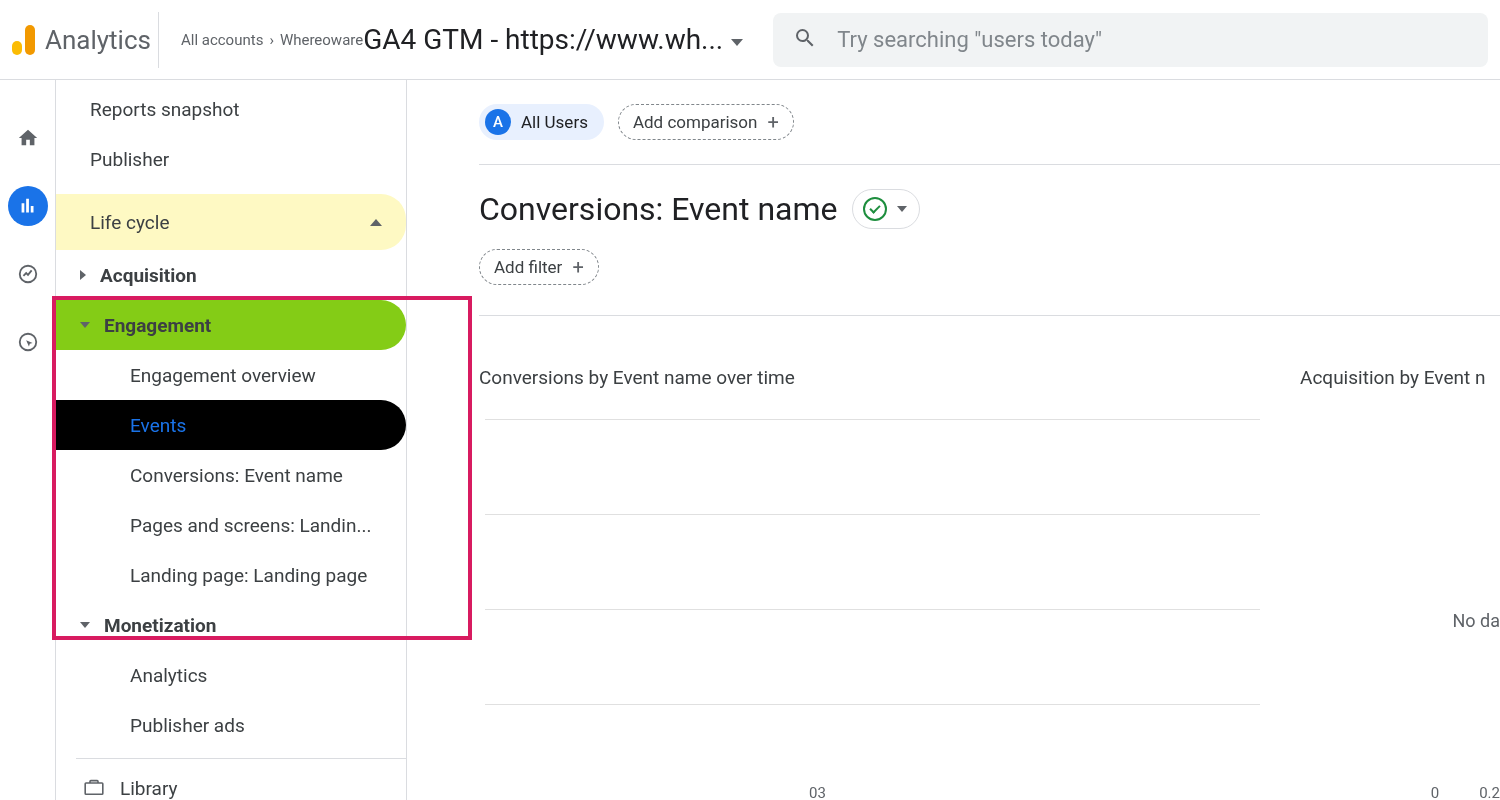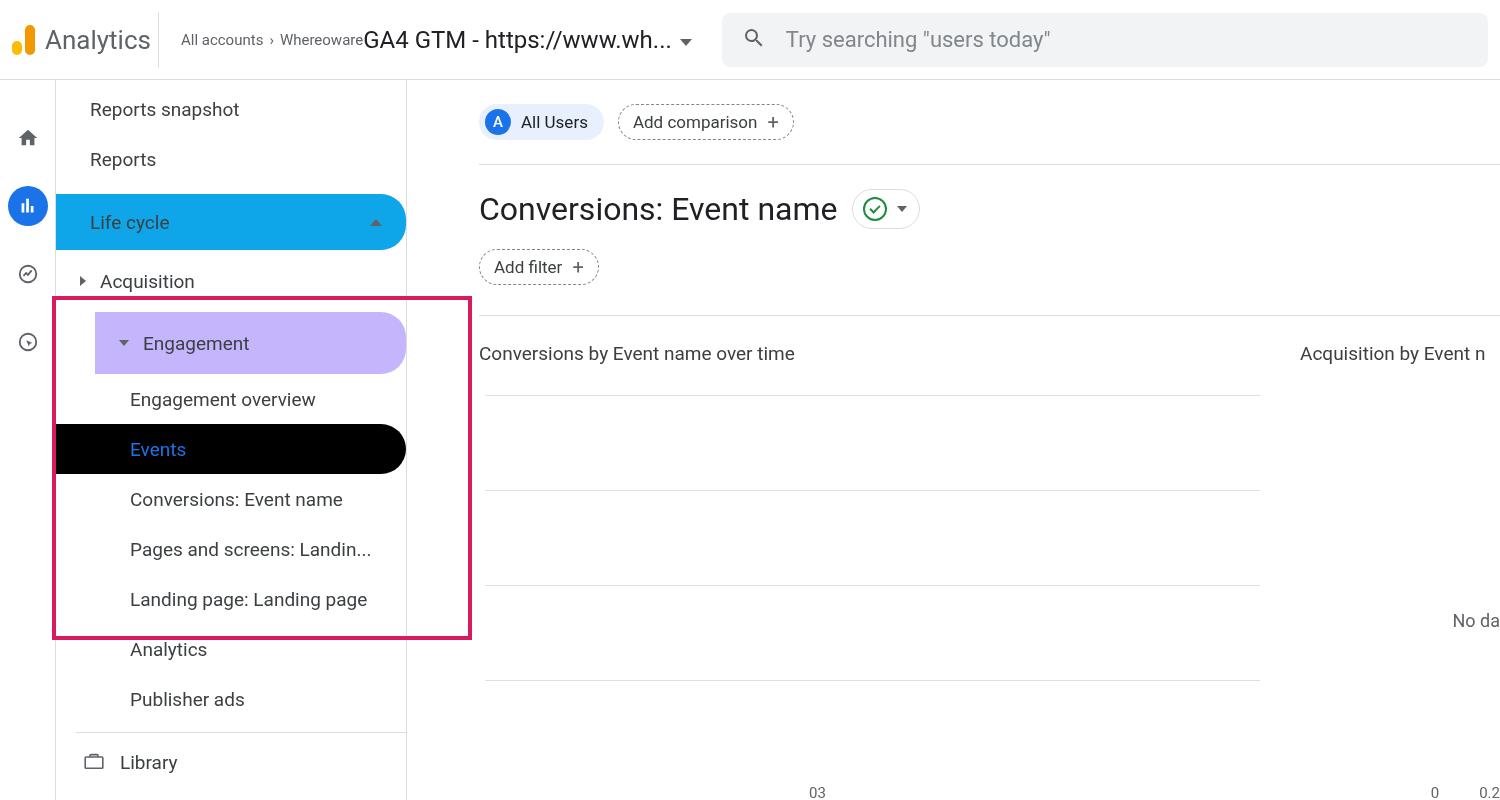--- a/index.html
+++ b/index.html
@@ -38,21 +38,21 @@
     min-width: 420px;
   }
   .breadcrumb {
     font-size: 15px;
     color: #5f6368;
     display: flex;
     align-items: center;
     gap: 6px;
   }
   .property-row { display: flex; align-items: center; gap: 8px; }
-  .property-name { font-size: 24px; color: #202124; }
+  .property-name { font-size: 28px; color: #202124; }
   .chev-down {
     width: 0; height: 0;
     border-left: 6px solid transparent;
     border-right: 6px solid transparent;
     border-top: 7px solid #5f6368;
     margin-top: 6px;
   }
   .search-bar {
     display: flex;
     align-items: center;
@@ -106,44 +106,45 @@
     display: flex;
     align-items: center;
     justify-content: space-between;
     height: 56px;
     padding-left: 34px;
     padding-right: 24px;
     font-size: 19px;
     color: #3c4043;
     border-radius: 0 25px 25px 0;
   }
-  .nav-section-header.open { background: #0ea5e9; }
+  .nav-section-header.open { background: #fef9c3; }
   .nav-group-header {
     display: flex;
     align-items: center;
     gap: 14px;
-    height: 62px;
+    height: 50px;
     padding-left: 24px;
     font-size: 19px;
     color: #3c4043;
     border-radius: 0 25px 25px 0;
+    font-weight: bold;
   }
   .nav-group-header .tri-right {
     width: 0; height: 0;
     border-top: 5px solid transparent;
     border-bottom: 5px solid transparent;
     border-left: 6px solid #5f6368;
   }
   .nav-group-header .tri-down {
     width: 0; height: 0;
     border-left: 5px solid transparent;
     border-right: 5px solid transparent;
     border-top: 6px solid #5f6368;
   }
-  .nav-group-header.expanded { background: #c4b5fd; margin-left: 39px; }
+  .nav-group-header.expanded { background: #84cc16; }
   .nav-child {
     display: flex;
     align-items: center;
     height: 50px;
     padding-left: 74px;
     font-size: 19px;
     color: #3c4043;
     border-radius: 0 25px 25px 0;
   }
   .nav-child.selected { background: #000000; color: #1a73e8; }
@@ -257,21 +258,21 @@
     color: #3c4043;
     margin-bottom: 30px;
   }
   .chart-area {
     border-top: 1px solid #dadce0;
     padding-top: 26px;
     display: flex;
     gap: 40px;
   }
   .chart-panel { flex: 1; position: relative; }
-  .chart-title { font-size: 19px; color: #3c4043; margin-bottom: 30px; }
+  .chart-title { font-size: 19px; color: #3c4043; margin-bottom: 30px; margin-top: 24px; }
   .gridline { border-top: 1px solid #e0e0e0; height: 95px; margin-left: 6px; }
   .x-tick {
     position: absolute;
     bottom: -20px;
     left: 330px;
     font-size: 15px;
     color: #5f6368;
   }
   .right-panel { width: 200px; text-align: right; position: relative; }
   .nodata {
@@ -343,39 +344,43 @@
     <div class="rail-btn">
       <svg viewBox="0 0 24 24">
           <circle cx="12" cy="12" r="9" fill="none" stroke="#5f6368" stroke-width="2"></circle>
           <path d="M10 10l7 3-3 1-1 3-3-7z" fill="#5f6368"></path>
         </svg>
     </div>
   </div>
 
   <div class="report-nav">
     <div class="nav-item">Reports snapshot</div>
-    <div class="nav-item">Reports</div>
+    <div class="nav-item">Publisher</div>
     <div style="height:10px"></div>
     <div class="nav-section-header open">
       <span>Life cycle</span>
       <span class="nav-collapse-caret"></span>
     </div>
     <div class="nav-group-header">
       <span class="tri-right"></span>
       <span>Acquisition</span>
     </div>
     <div class="nav-group-header expanded">
       <span class="tri-down"></span>
       <span>Engagement</span>
     </div>
     <div class="nav-child">Engagement overview</div>
     <div class="nav-child selected">Events</div>
     <div class="nav-child">Conversions: Event name</div>
     <div class="nav-child">Pages and screens: Landin...</div>
     <div class="nav-child">Landing page: Landing page</div>
+    <div class="nav-group-header">
+      <span class="tri-down"></span>
+      <span>Monetization</span>
+    </div>
     <div class="nav-child">Analytics</div>
     <div class="nav-child">Publisher ads</div>
     <div class="nav-divider"></div>
     <div class="library-item">
       <span class="library-icon">
         <svg viewBox="0 0 24 20">
             <rect x="1" y="5" width="22" height="14" rx="1"></rect>
             <path d="M7 5V3a1 1 0 011-1h8a1 1 0 011 1v2"></path>
           </svg>
       </span>

